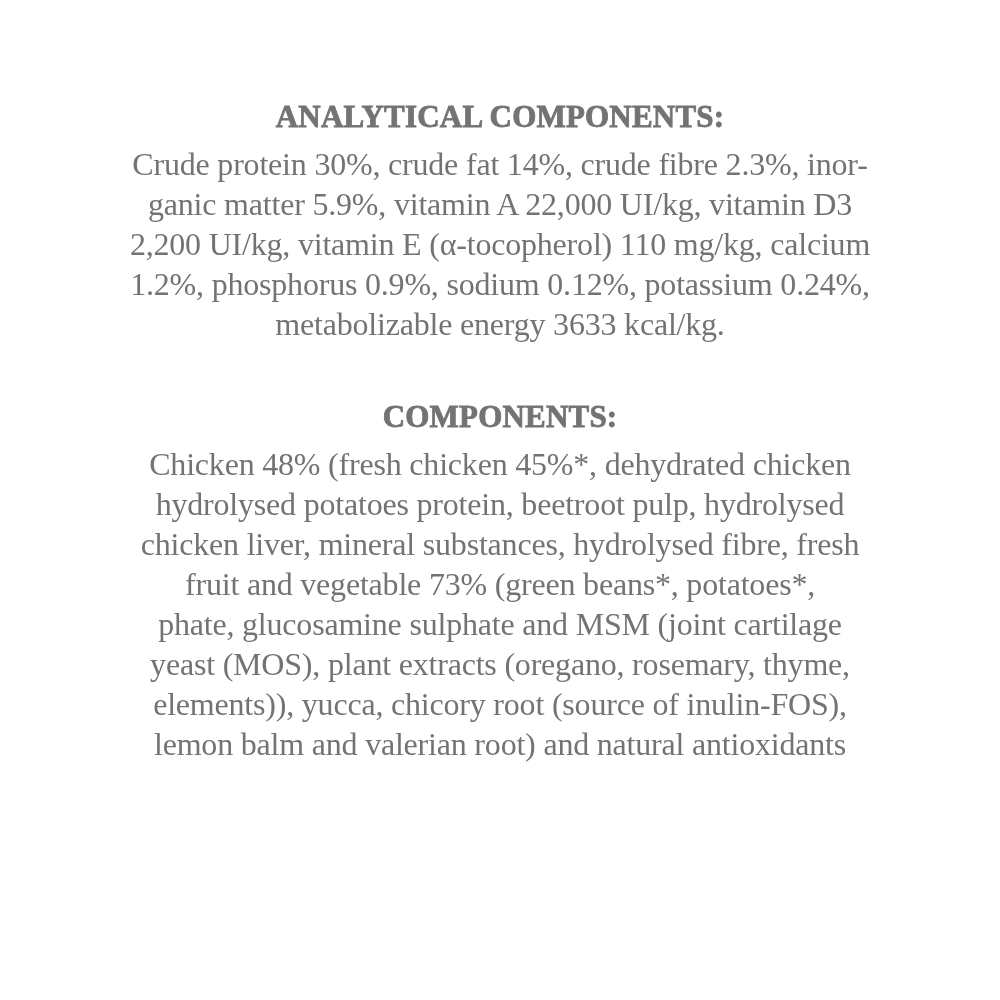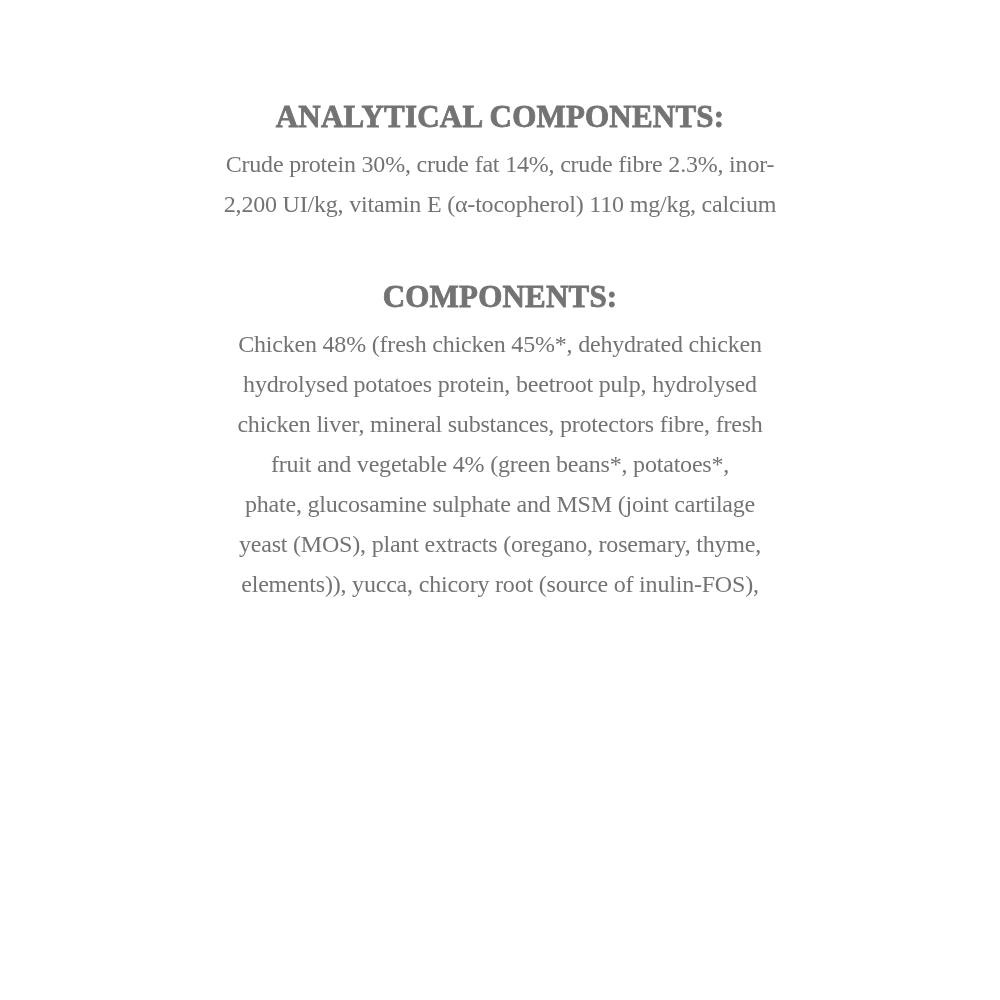--- a/index.html
+++ b/index.html
@@ -25,21 +25,21 @@
   }
   .section-heading {
     font-size: 31px;
     font-weight: bold;
     letter-spacing: 0.2px;
     -webkit-text-stroke: 0.8px currentColor;
     margin: 0 0 8px 0;
     line-height: 38px;
   }
   .section-body {
-    font-size: 24px;
+    font-size: 32px;
     font-weight: normal;
     letter-spacing: -0.2px;
   }
   .body-line {
     line-height: 40px;
     white-space: nowrap;
   }
   .section + .section {
     margin-top: 54px;
     text-align: center;
@@ -48,31 +48,35 @@
 </head>
 <body>
 
 <div class="page">
   <div class="label-text">
 
     <div class="section">
       <h2 class="section-heading">ANALYTICAL COMPONENTS:</h2>
       <div class="section-body">
         <div class="body-line">Crude protein 30%, crude fat 14%, crude fibre 2.3%, inor-</div>
+        <div class="body-line">ganic matter 5.9%, vitamin A 22,000 UI/kg, vitamin D3</div>
         <div class="body-line">2,200 UI/kg, vitamin E (α-tocopherol) 110 mg/kg, calcium</div>
+        <div class="body-line">1.2%, phosphorus 0.9%, sodium 0.12%, potassium 0.24%,</div>
+        <div class="body-line">metabolizable energy 3633 kcal/kg.</div>
       </div>
     </div>
 
     <div class="section">
       <h2 class="section-heading">COMPONENTS:</h2>
       <div class="section-body">
         <div class="body-line">Chicken 48% (fresh chicken 45%*, dehydrated chicken</div>
         <div class="body-line">hydrolysed potatoes protein, beetroot pulp, hydrolysed</div>
-        <div class="body-line">chicken liver, mineral substances, protectors fibre, fresh</div>
-        <div class="body-line">fruit and vegetable 4% (green beans*, potatoes*,</div>
+        <div class="body-line">chicken liver, mineral substances, hydrolysed fibre, fresh</div>
+        <div class="body-line">fruit and vegetable 73% (green beans*, potatoes*,</div>
         <div class="body-line">phate, glucosamine sulphate and MSM (joint cartilage</div>
         <div class="body-line">yeast (MOS), plant extracts (oregano, rosemary, thyme,</div>
         <div class="body-line">elements)), yucca, chicory root (source of inulin-FOS),</div>
+        <div class="body-line">lemon balm and valerian root) and natural antioxidants</div>
       </div>
     </div>
 
   </div>
 </div>
 
 </body></html>

